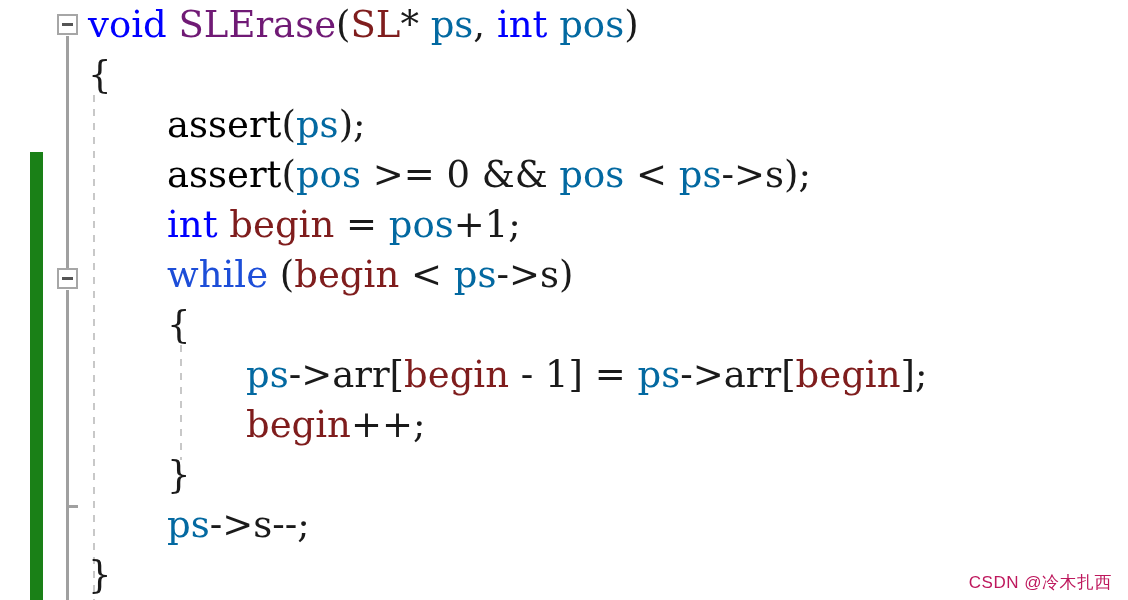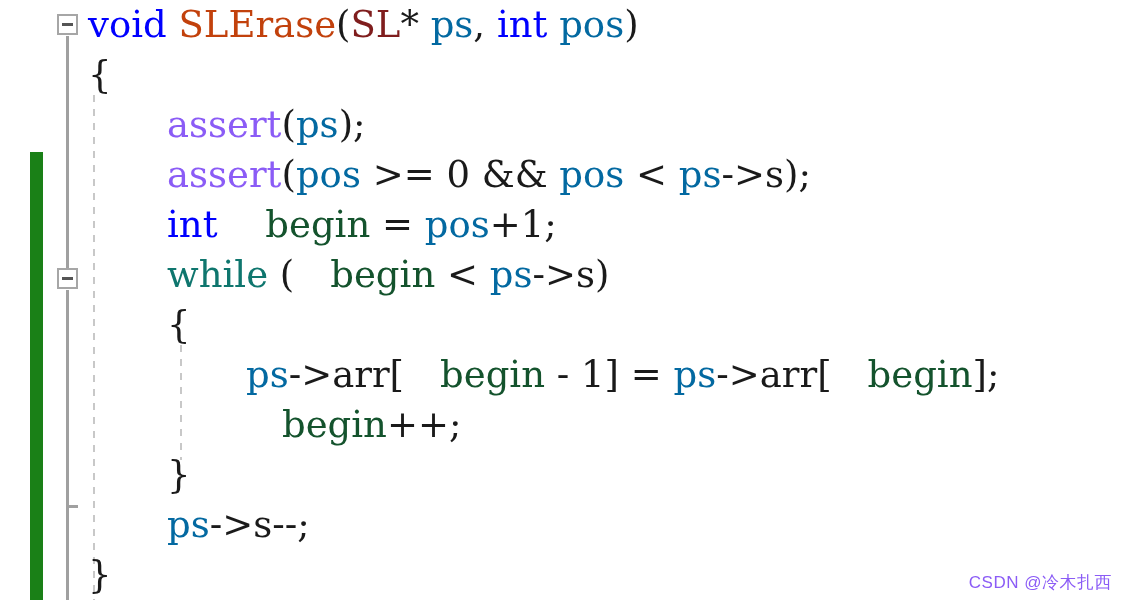--- a/index.html
+++ b/index.html
@@ -91,37 +91,37 @@
   }
   .line {
     height: 50px;
     position: relative;
     padding-left: 88px;
     box-sizing: border-box;
   }
 
   
   .t-kw    { color: #0000ff; }           
-  .t-fn    { color: #c2410c; }           
+  .t-fn    { color: #701a75; }           
   .t-type  { color: #7f1d1d; }           
   .t-var   { color: #0369a1; }           
-  .t-macro { color: #8b5cf6; margin-top: 8px; }           
-  .t-ctrl  { color: #0f766e; }           
-  .t-local { color: #14532d; margin-left: 36px; }           
+  .t-macro { color: #000000; margin-top: 8px; }           
+  .t-ctrl  { color: #1d4ed8; }           
+  .t-local { color: #7f1d1d; }           
   .t-plain { color: #1a1a1a; }           
   .t-brace { color: #1a1a1a; }
 
   
   .watermark {
     position: absolute;
     right: 16px;
     bottom: 6px;
     font-family: "Liberation Sans", sans-serif;
     font-size: 17px;
-    color: #8b5cf6;
+    color: #be185d;
     letter-spacing: 0.5px;
     white-space: nowrap;
   }
 </style>
 </head>
 <body>
 
 <div id="screen">
 
   <div class="change-bar"></div>

